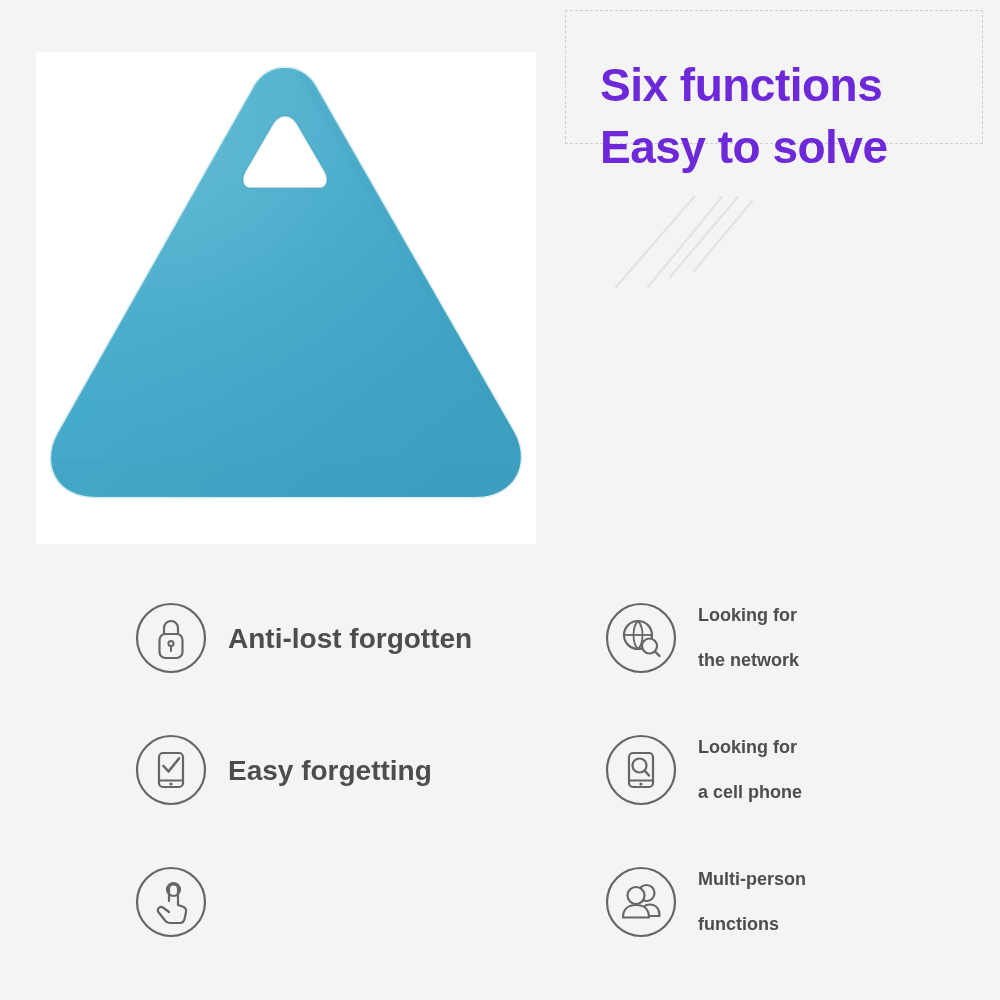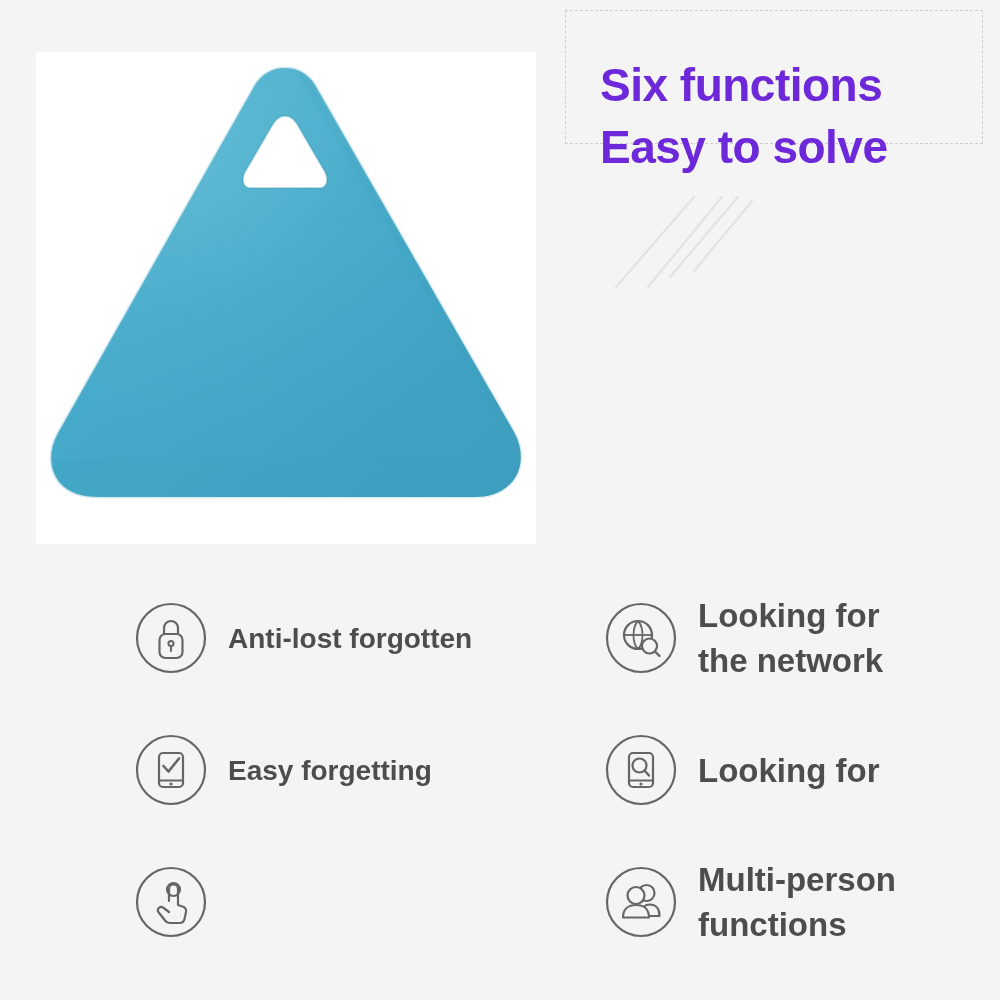--- a/index.html
+++ b/index.html
@@ -110,21 +110,21 @@
   }
   .feature-label {
     margin-left: 20px;
     color: #4d4d4d;
     font-size: 28px;
     font-weight: bold;
     line-height: 45px;
     white-space: nowrap;
   }
   .feature-label .ln { display: block; }
-  .col-right .feature-label { font-size: 33px; }
+  .col-right .feature-label { font-size: 18px; }
 </style>
 </head>
 <body>
 
 <div class="page">
 
   <div class="product-panel">
     <svg class="product-svg" viewBox="0 0 500 492">
       <defs>
         <linearGradient id="bodyGrad" x1="0.1" y1="0.05" x2="0.85" y2="0.95">
@@ -293,20 +293,21 @@
           <circle cx="37" cy="37" r="34" fill="none" stroke="#666" stroke-width="2.2"></circle>
           <rect x="25" y="20" width="24" height="34" rx="4" fill="none" stroke="#666" stroke-width="2.2"></rect>
           <line x1="25" y1="47.5" x2="49" y2="47.5" stroke="#666" stroke-width="2"></line>
           <circle cx="37" cy="51" r="1.6" fill="#666"></circle>
           <circle cx="35.5" cy="32.5" r="7" fill="none" stroke="#666" stroke-width="2.2"></circle>
           <line x1="40.5" y1="37.5" x2="45" y2="42.5" stroke="#666" stroke-width="2.4" stroke-linecap="round"></line>
         </svg>
       </span>
       <span class="feature-label">
         <span class="ln">Looking for</span>
+        <span class="ln">a cell phone</span>
       </span>
     </div>
 
     <div class="feature col-right row-3">
       <span class="feature-icon">
         <svg viewBox="0 0 74 74">
           <circle cx="37" cy="37" r="34" fill="none" stroke="#666" stroke-width="2.2"></circle>
           <circle cx="42.5" cy="28" r="8" fill="#f4f4f4" stroke="#666" stroke-width="2.2"></circle>
           <path d="M 36 51 C 36 43 41 39.5 46 39.5 C 51 39.5 55.5 43 55.5 51 Z" fill="#f4f4f4" stroke="#666" stroke-width="2.2" stroke-linejoin="round"></path>
           <circle cx="32" cy="30.5" r="8.5" fill="#f4f4f4" stroke="#666" stroke-width="2.2"></circle>

